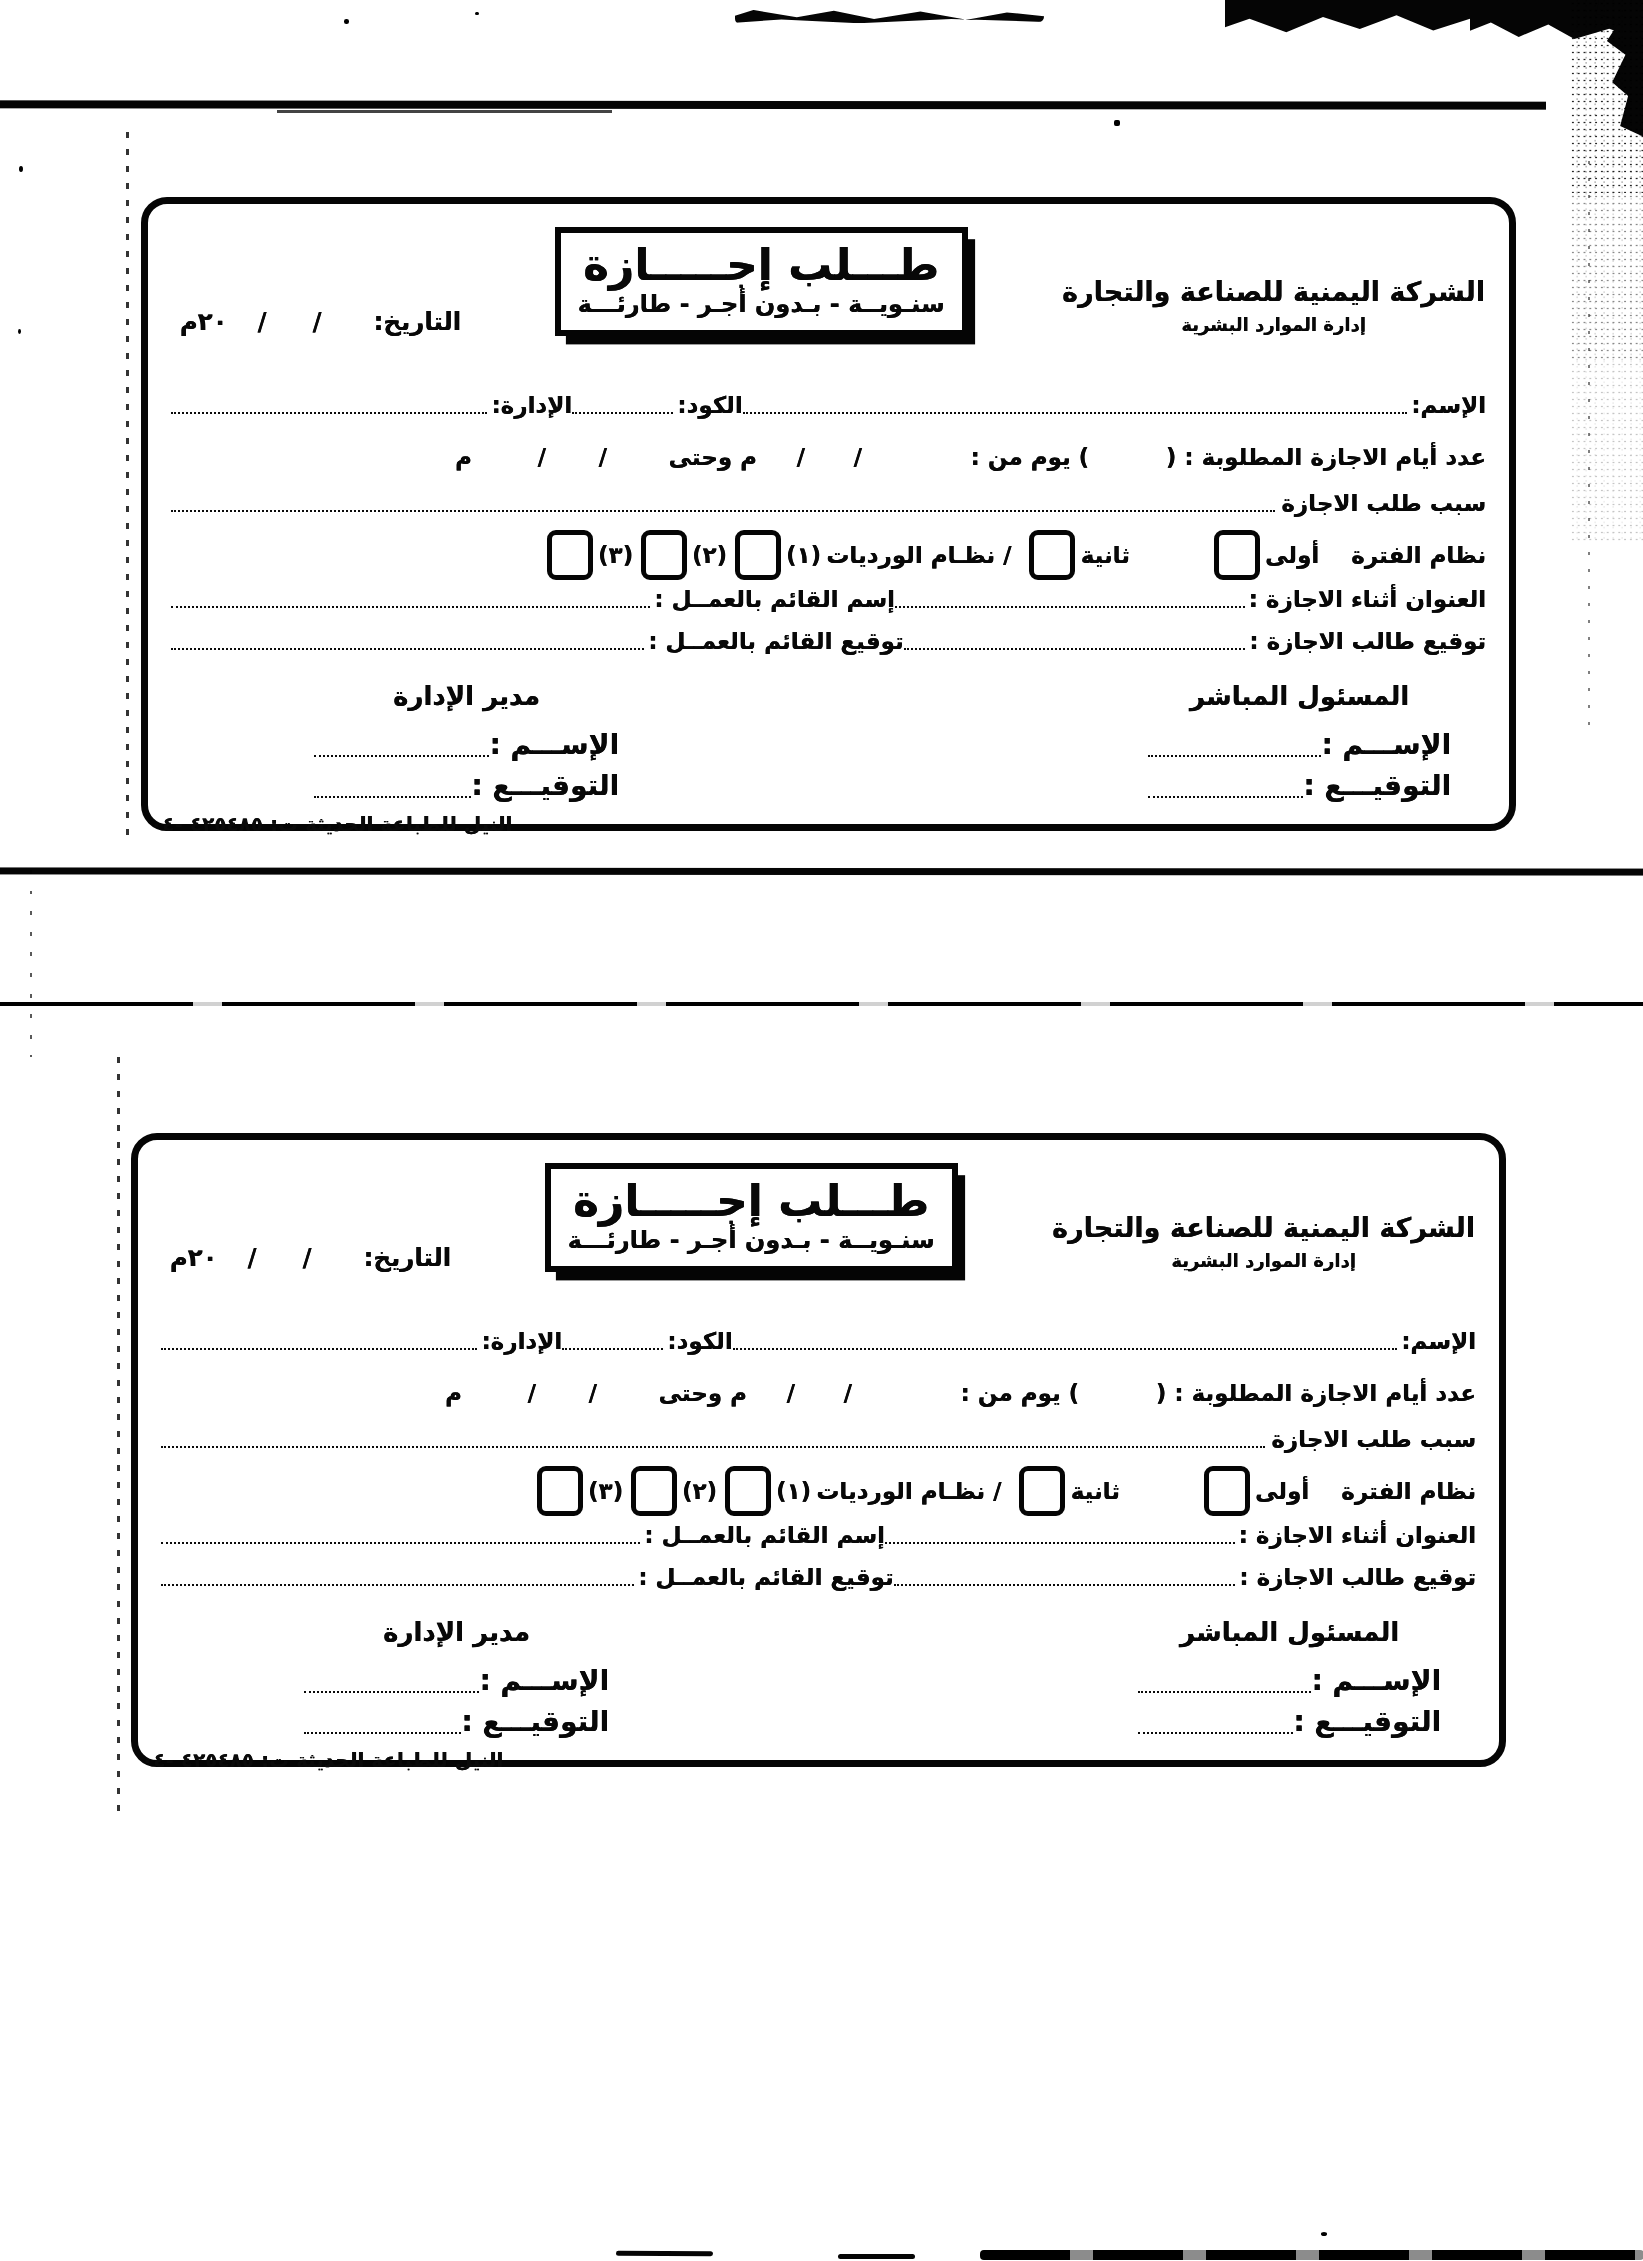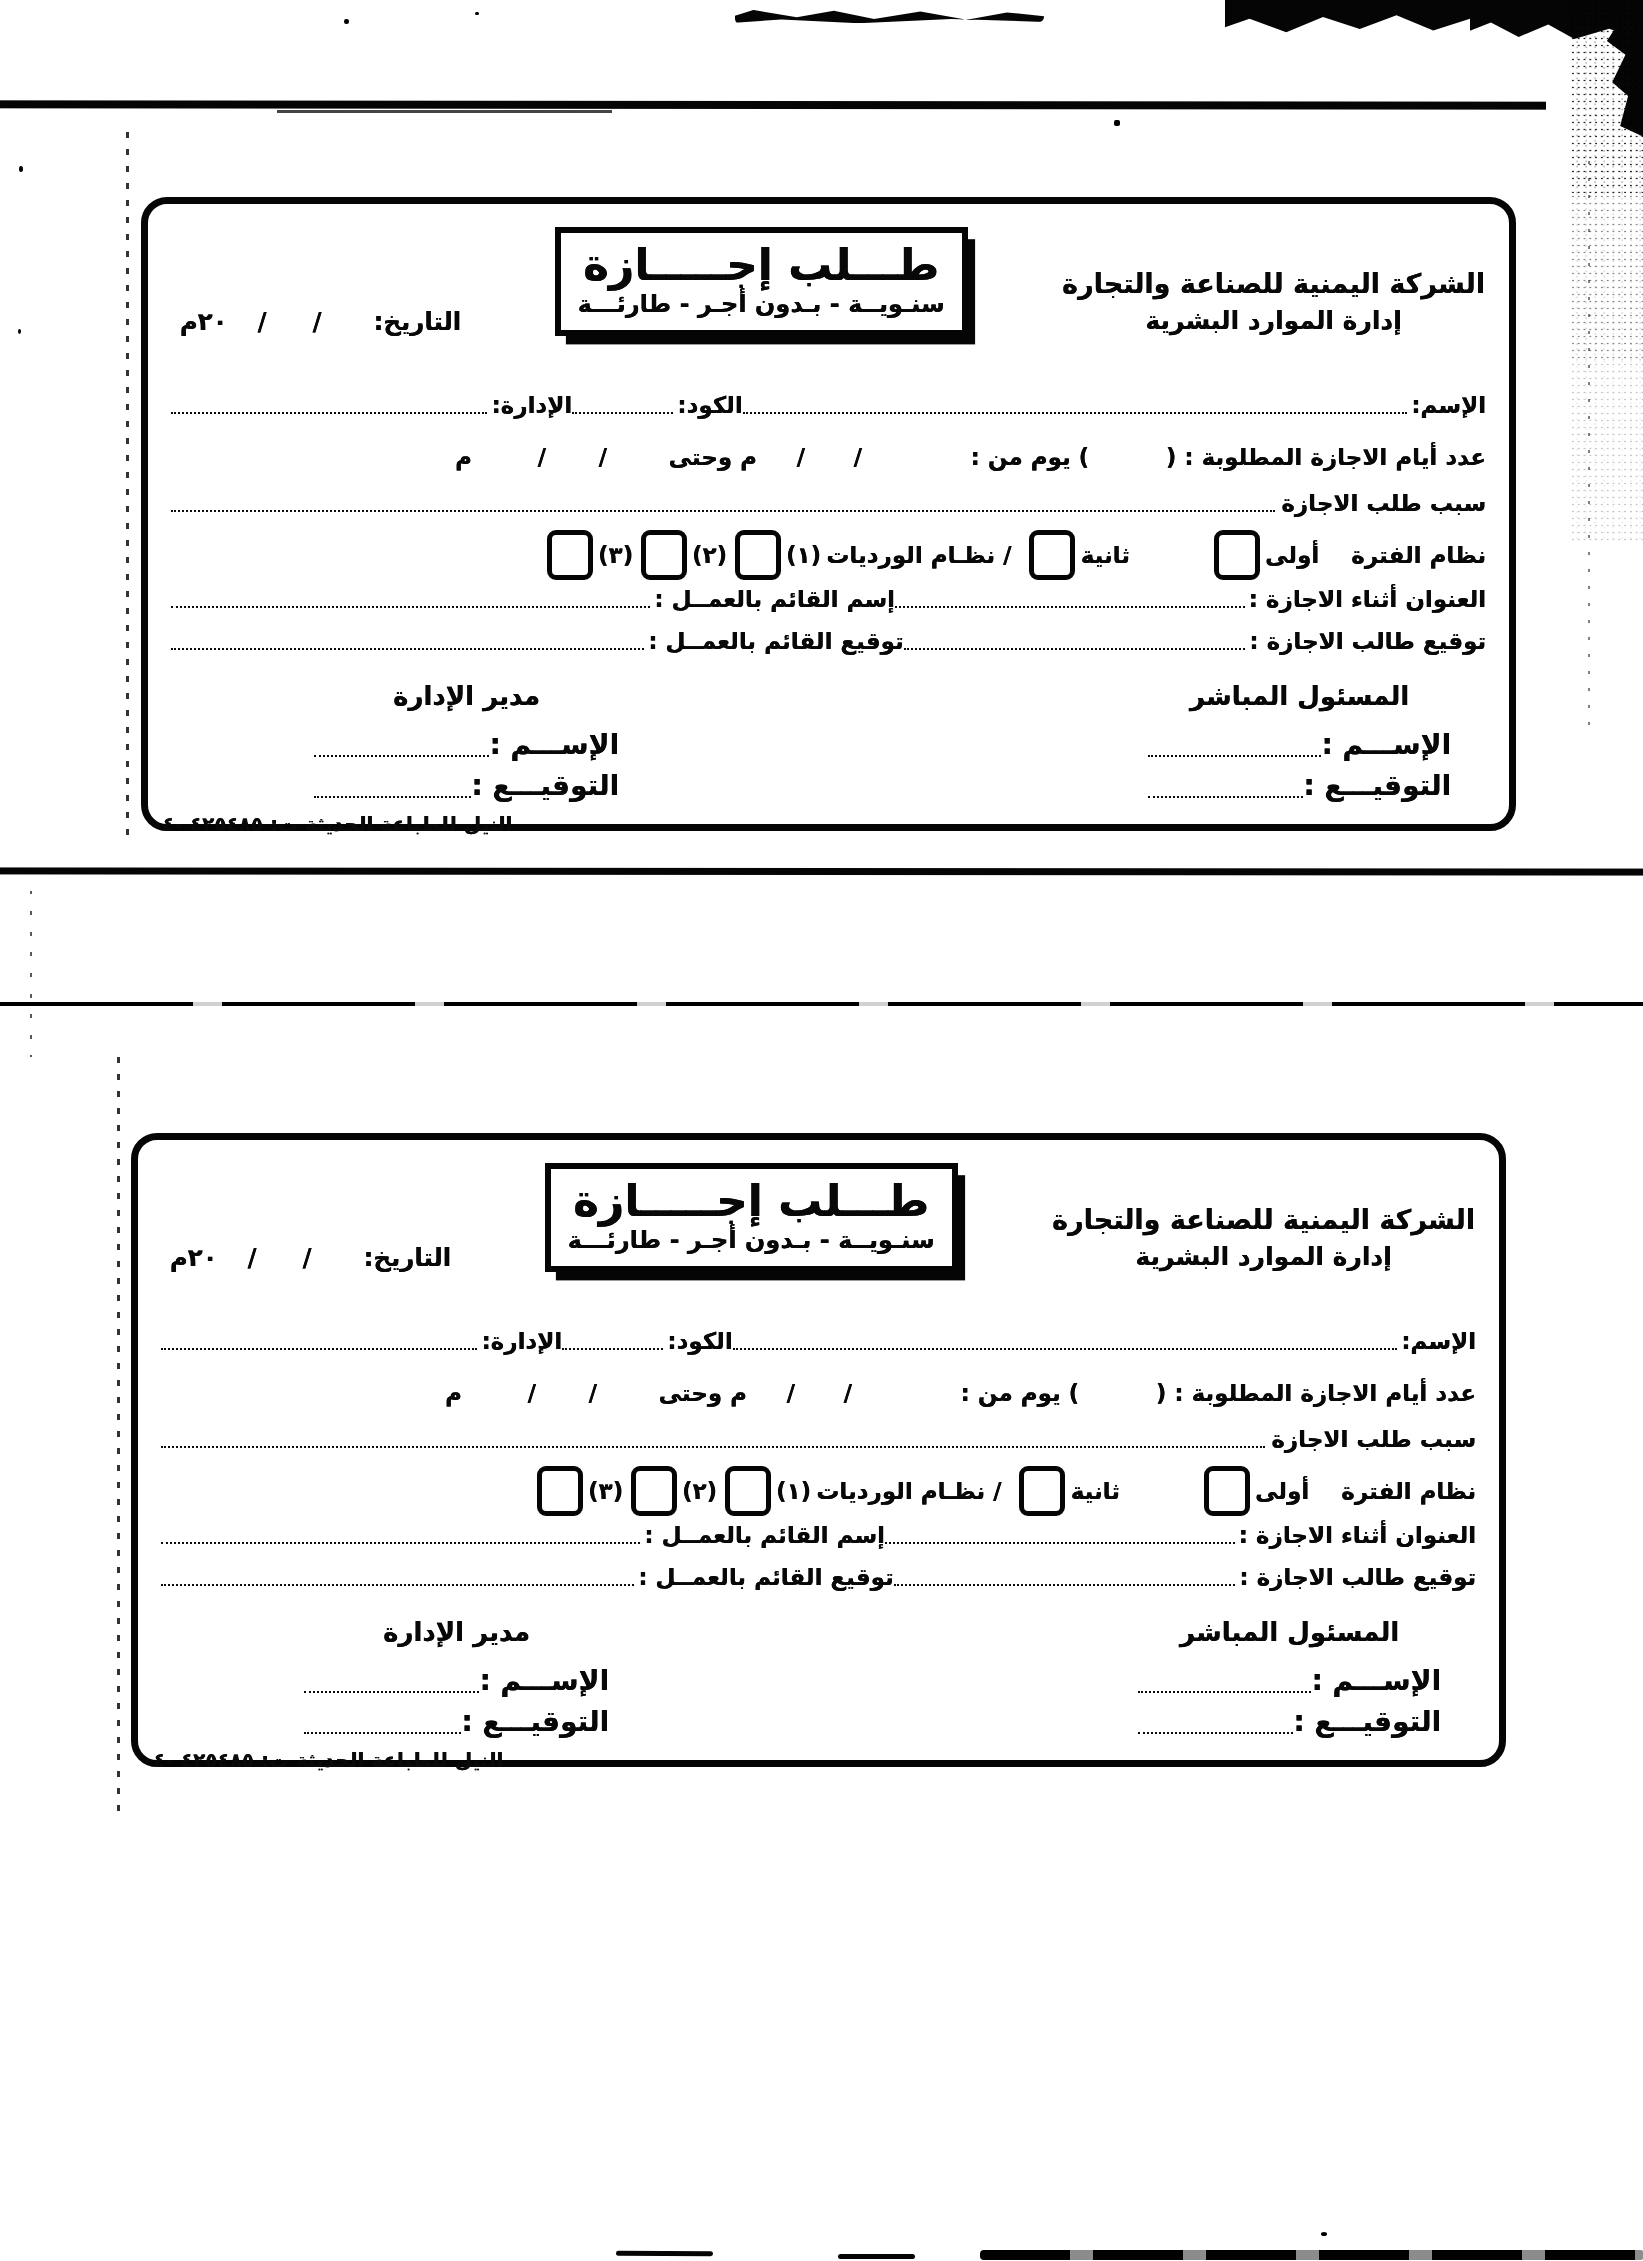--- a/index.html
+++ b/index.html
@@ -51,21 +51,21 @@
     background:#fff;direction:rtl;font-weight:700;color:#080808;
     text-shadow:0.3px 0.2px 0 #080808;}
   .r{position:absolute;right:23px;left:23px;display:flex;align-items:flex-end;font-size:23px;line-height:1.15;}
   .lbl{white-space:nowrap;}
   .dots{border-bottom:2.6px dotted #0a0a0a;margin-bottom:4.5px;min-width:19.3px;text-shadow:none;}
   .blank{display:inline-block;}
 
   .r-header{top:19.3px;align-items:flex-end;justify-content:space-between;}
   .company{width:425px;text-align:center;}
   .company-name{font-size:27px;white-space:nowrap;letter-spacing:-0.6px;}
-  .dept{font-size:25px;margin-top:7.7px;}
+  .dept{font-size:18px;margin-top:7.7px;}
   .titlebox{width:413px;box-sizing:border-box;border:6.4px solid #050505;box-shadow:9px 10.3px 0 -1.9px #050505;
     text-align:center;padding:7.7px 5.2px 11.6px;background:#fff;align-self:flex-start;margin-top:3.9px;}
   .title{font-size:44px;line-height:1.1;}
   .subtitle{font-size:24px;margin-top:1.3px;white-space:nowrap;}
   .datecol{width:290px;padding-top:77px;font-size:24.5px;display:flex;align-items:baseline;}
   .datecol .b1{width:52px;} .datecol .b2{width:46px;} .datecol .b3{width:30px;}
 
   .r-line1{top:188px;}
   .d-name{flex:10.5;} .d-code{flex:1.6;} .d-dept{flex:5;}
   .r-line1 .lbl{padding-left:3.9px;}

